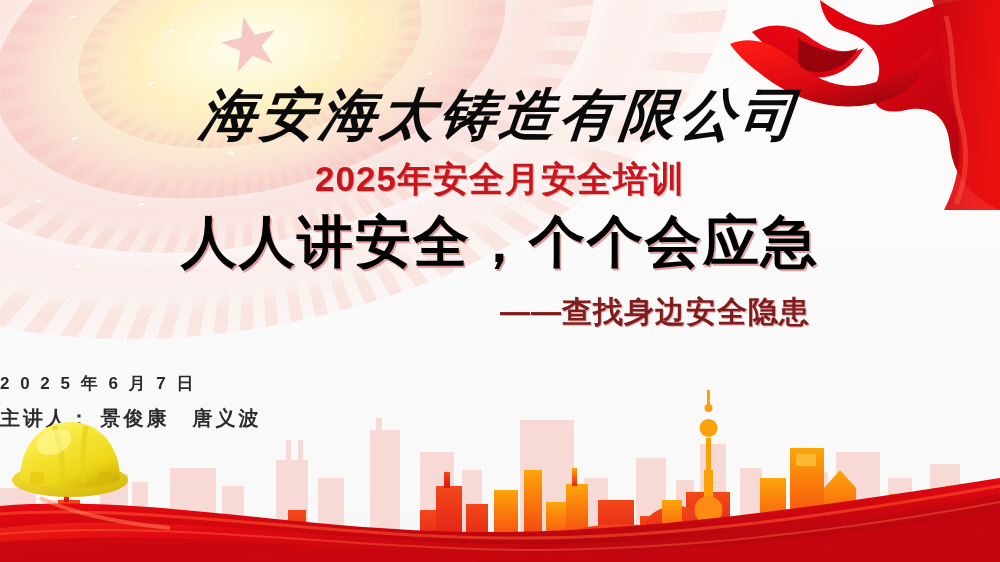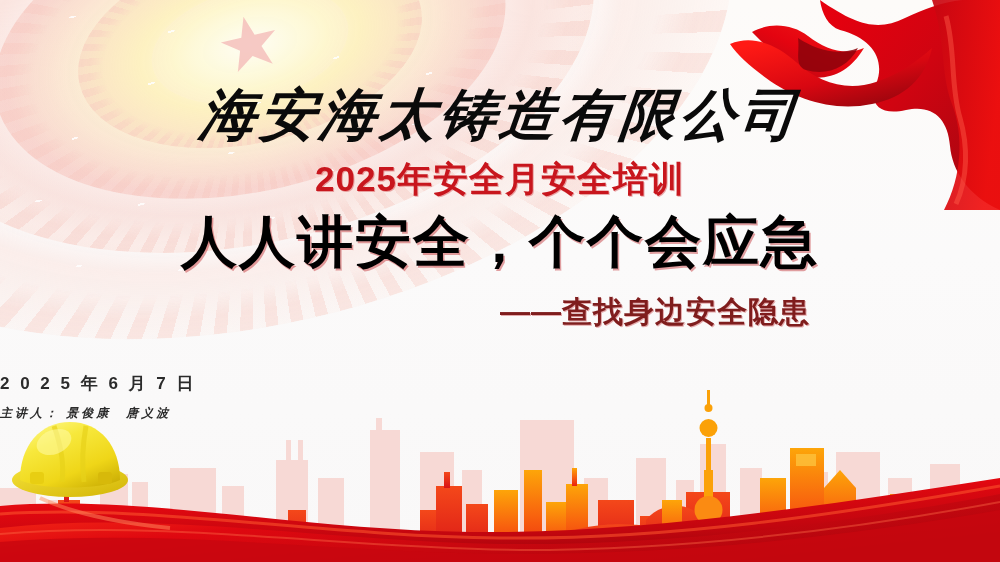--- a/index.html
+++ b/index.html
@@ -180,21 +180,21 @@
     left:0; right:0; top:356px;
     text-align:left;
     color:#2b2b2b;
     margin-top:16px;
   }
   .meta .date{
     font-size:17px; font-weight:700; letter-spacing:3px;
     margin-bottom:10px;
   }
   .meta .speaker{
-    font-size:12px; font-weight:700; letter-spacing:3px;font-style:italic;
+    font-size:20px; font-weight:700; letter-spacing:3px;
   }
 
   
   .skyline{ position:absolute; left:0; bottom:0; width:1000px; height:180px; }
   .hardhat{ position:absolute; left:4px; bottom:52px; width:130px; height:110px; }
 </style>
 </head>
 <body>
 
 <div class="slide">

